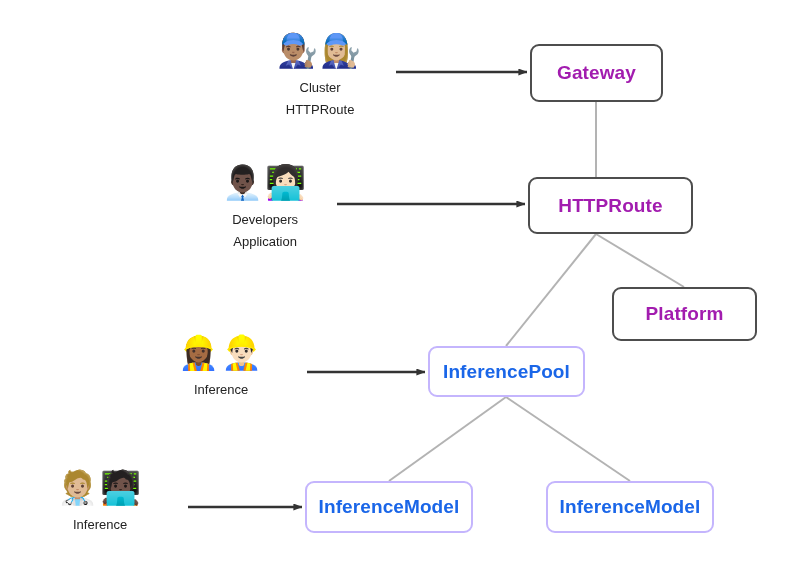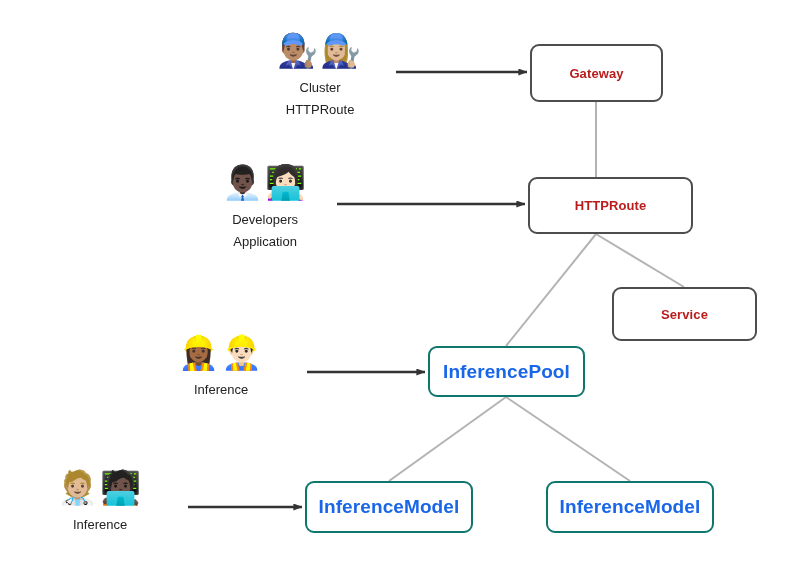--- a/index.html
+++ b/index.html
@@ -31,25 +31,25 @@
     align-items: center;
     justify-content: center;
     background: #ffffff;
     border-radius: 9px;
     font-weight: bold;
     letter-spacing: 0.1px;
     z-index: 3;
   }
   .node.plain {
     border: 2px solid #4d4d4d;
-    color: #b91c1c;
-    font-size: 13px;
+    color: #a21caf;
+    font-size: 19px;
   }
   .node.accent {
-    border: 2px solid #0f766e;
+    border: 2px solid #c4b5fd;
     color: #1a66e8;
     font-size: 19px;
   }
   .actor {
     position: absolute;
     z-index: 3;
     text-align: center;
     color: #222222;
   }
   .actor .glyphs {
@@ -91,21 +91,21 @@
         <line x1="396" y1="72" x2="527" y2="72" stroke="#333333" stroke-width="2.4" marker-end="url(#arrowhead)"></line>
         <line x1="337" y1="204" x2="525" y2="204" stroke="#333333" stroke-width="2.4" marker-end="url(#arrowhead)"></line>
         <line x1="307" y1="372" x2="425" y2="372" stroke="#333333" stroke-width="2.4" marker-end="url(#arrowhead)"></line>
         <line x1="188" y1="507" x2="302" y2="507" stroke="#333333" stroke-width="2.4" marker-end="url(#arrowhead)"></line>
       </g>
   </svg>
 
   <div id="nodes-layer">
       <div class="node plain" style="left: 530px; top: 44px; width: 133px; height: 58px;">Gateway</div>
       <div class="node plain" style="left: 528px; top: 177px; width: 165px; height: 57px;">HTTPRoute</div>
-      <div class="node plain" style="left: 612px; top: 287px; width: 145px; height: 54px;">Service</div>
+      <div class="node plain" style="left: 612px; top: 287px; width: 145px; height: 54px;">Platform</div>
       <div class="node accent" style="left: 428px; top: 346px; width: 157px; height: 51px;">InferencePool</div>
       <div class="node accent" style="left: 305px; top: 481px; width: 168px; height: 52px;">InferenceModel</div>
       <div class="node accent" style="left: 546px; top: 481px; width: 168px; height: 52px;">InferenceModel</div>
     </div>
   <div id="actors-layer">
       <div class="actor" style="left: 277px; top: 32px;">
         <div class="glyphs">👨🏽‍🔧👩🏼‍🔧</div>
         <div class="caption">
           <span class="ln">Cluster</span>
           <span class="ln">HTTPRoute</span>

